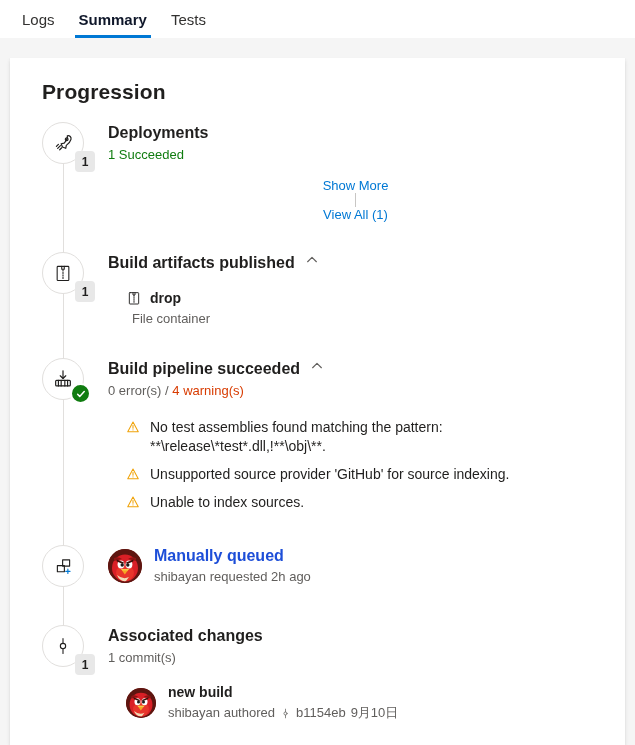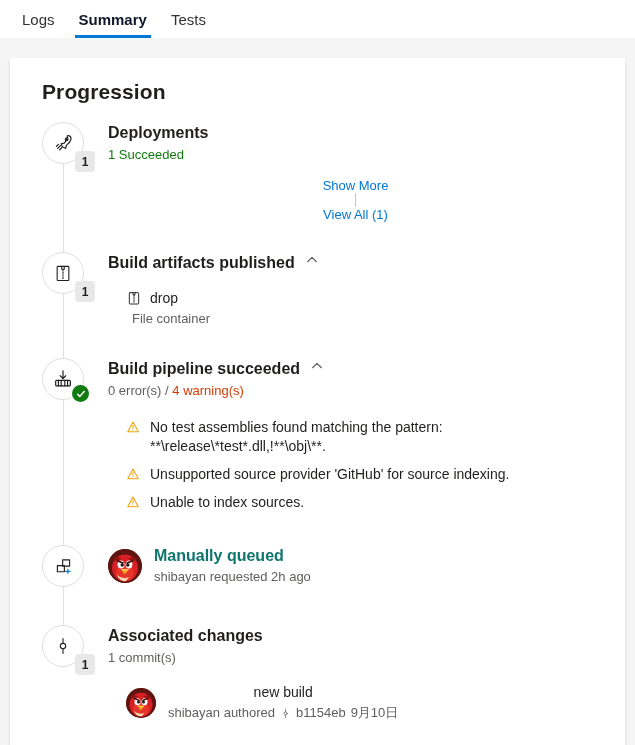--- a/index.html
+++ b/index.html
@@ -205,20 +205,21 @@
     margin-top: 16px;
   }
   .artifact-icon {
     margin-right: 8px;
     margin-top: 1px;
   }
   .artifact-name {
     font-size: 14px;
     color: #201f1e;
     line-height: 19px;
+    font-weight: bold;
   }
   .artifact-sub {
     font-size: 13px;
     color: #605e5c;
     margin-top: 1px;
     margin-left: 24px;
     line-height: 18px;
   }
 
   
@@ -258,43 +259,42 @@
   }
   .avatar.small {
     width: 30px;
     height: 30px;
     flex: 0 0 30px;
   }
   .person-text { margin-left: 12px; min-width: 0; }
   .person-title {
     font-size: 16px;
     font-weight: bold;
-    color: #0f766e;
+    color: #1d4ed8;
     line-height: 20px;
   }
   .person-sub {
     font-size: 13px;
     color: #605e5c;
     margin-top: 2px;
     line-height: 18px;
     display: flex;
     align-items: center;
     gap: 5px;
     flex-wrap: nowrap;
   }
   .commit-row {
     margin-left: 18px;
     margin-top: 16px;
   }
   .commit-title {
     font-size: 14px;
-    font-weight: normal;
+    font-weight: bold;
     color: #201f1e;
     line-height: 19px;
-    text-align: center;
   }
   .mono-hash { color: #605e5c; }
   .commit-glyph { display: inline-flex; align-items: center; color: #605e5c; }
 </style>
 </head>
 <body>
 
 <div class="tabbar">
   <div class="tab">
     <span>Logs</span>

